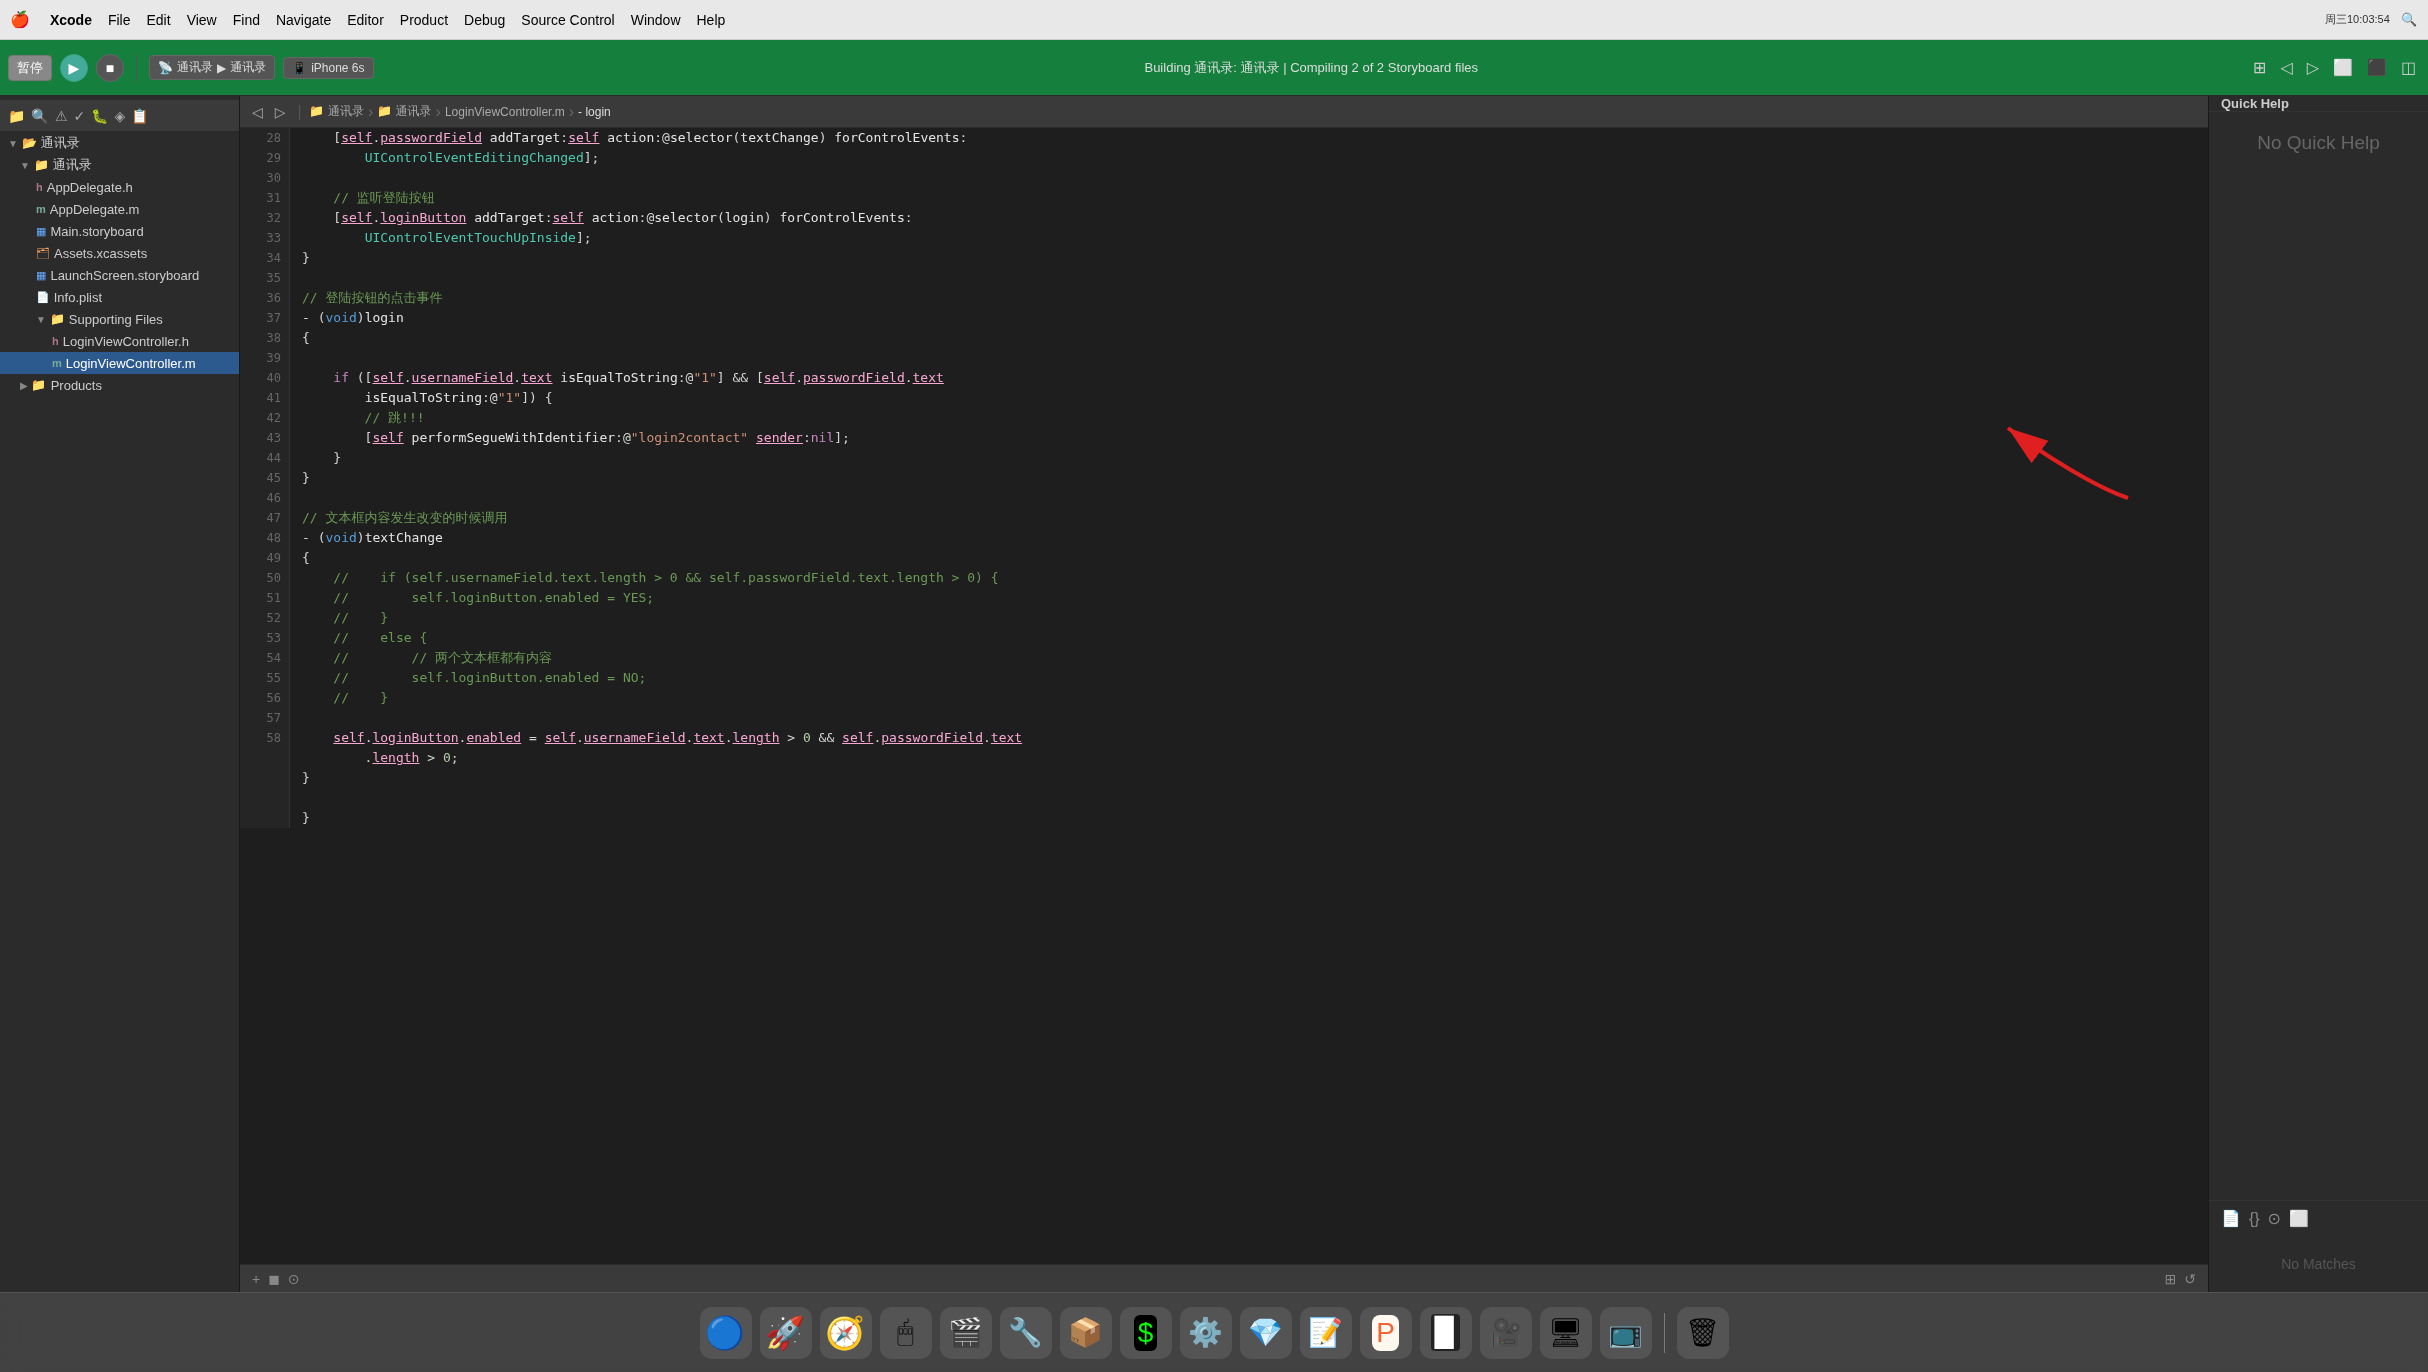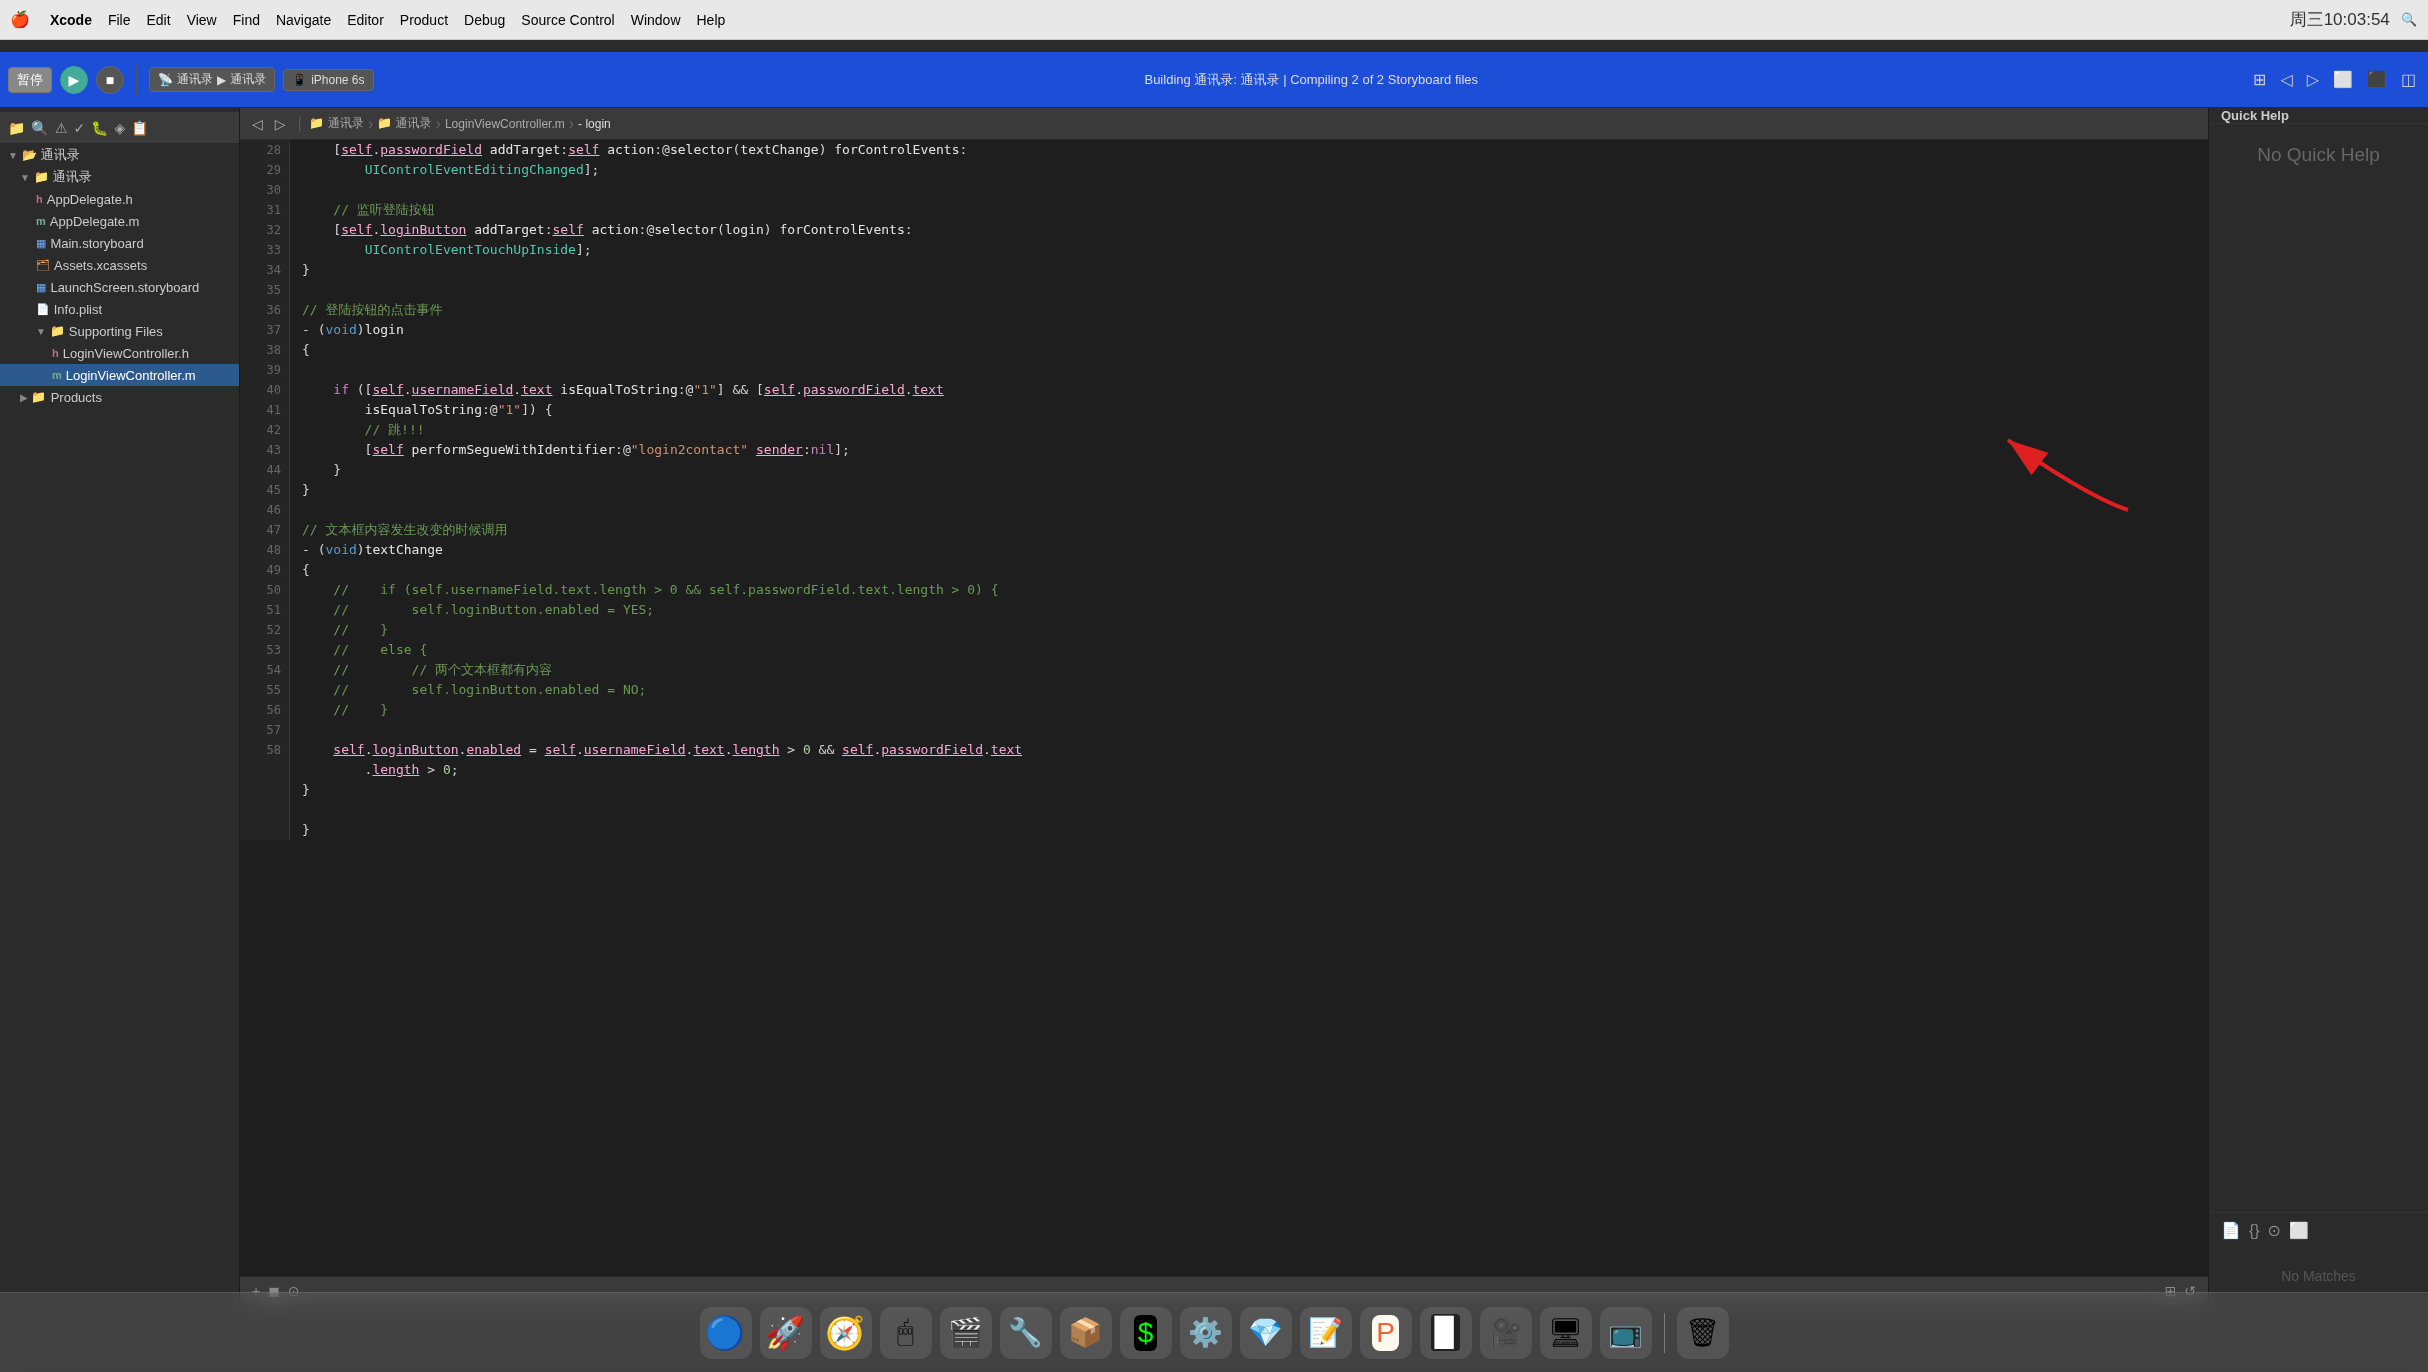--- a/index.html
+++ b/index.html
@@ -37,33 +37,32 @@
     }
     .menu-item.bold { font-weight: 600; }
     .menu-right {
       margin-left: auto;
       display: flex;
       align-items: center;
       gap: 12px;
       font-size: 13px;
       color: #333;
     }
-    .menu-time { font-size: 17px; font-weight: 500; }
+    .menu-time { font-size: 11px; font-weight: 500; }
 
     
     #toolbar {
       width: 100%;
       height: 56px;
-      background: #1d4ed8;
+      background: #15803d;
       display: flex;
       align-items: center;
       padding: 0 8px;
       gap: 8px;
       border-bottom: 1px solid #2a2a2a;
-      margin-top: 12px;
     }
     .toolbar-run {
       background: #4a9;
       border: 1px solid #3a8;
       border-radius: 50%;
       width: 28px; height: 28px;
       display: flex; align-items: center; justify-content: center;
       color: #fff; font-size: 14px; cursor: pointer;
     }
     .toolbar-stop {

